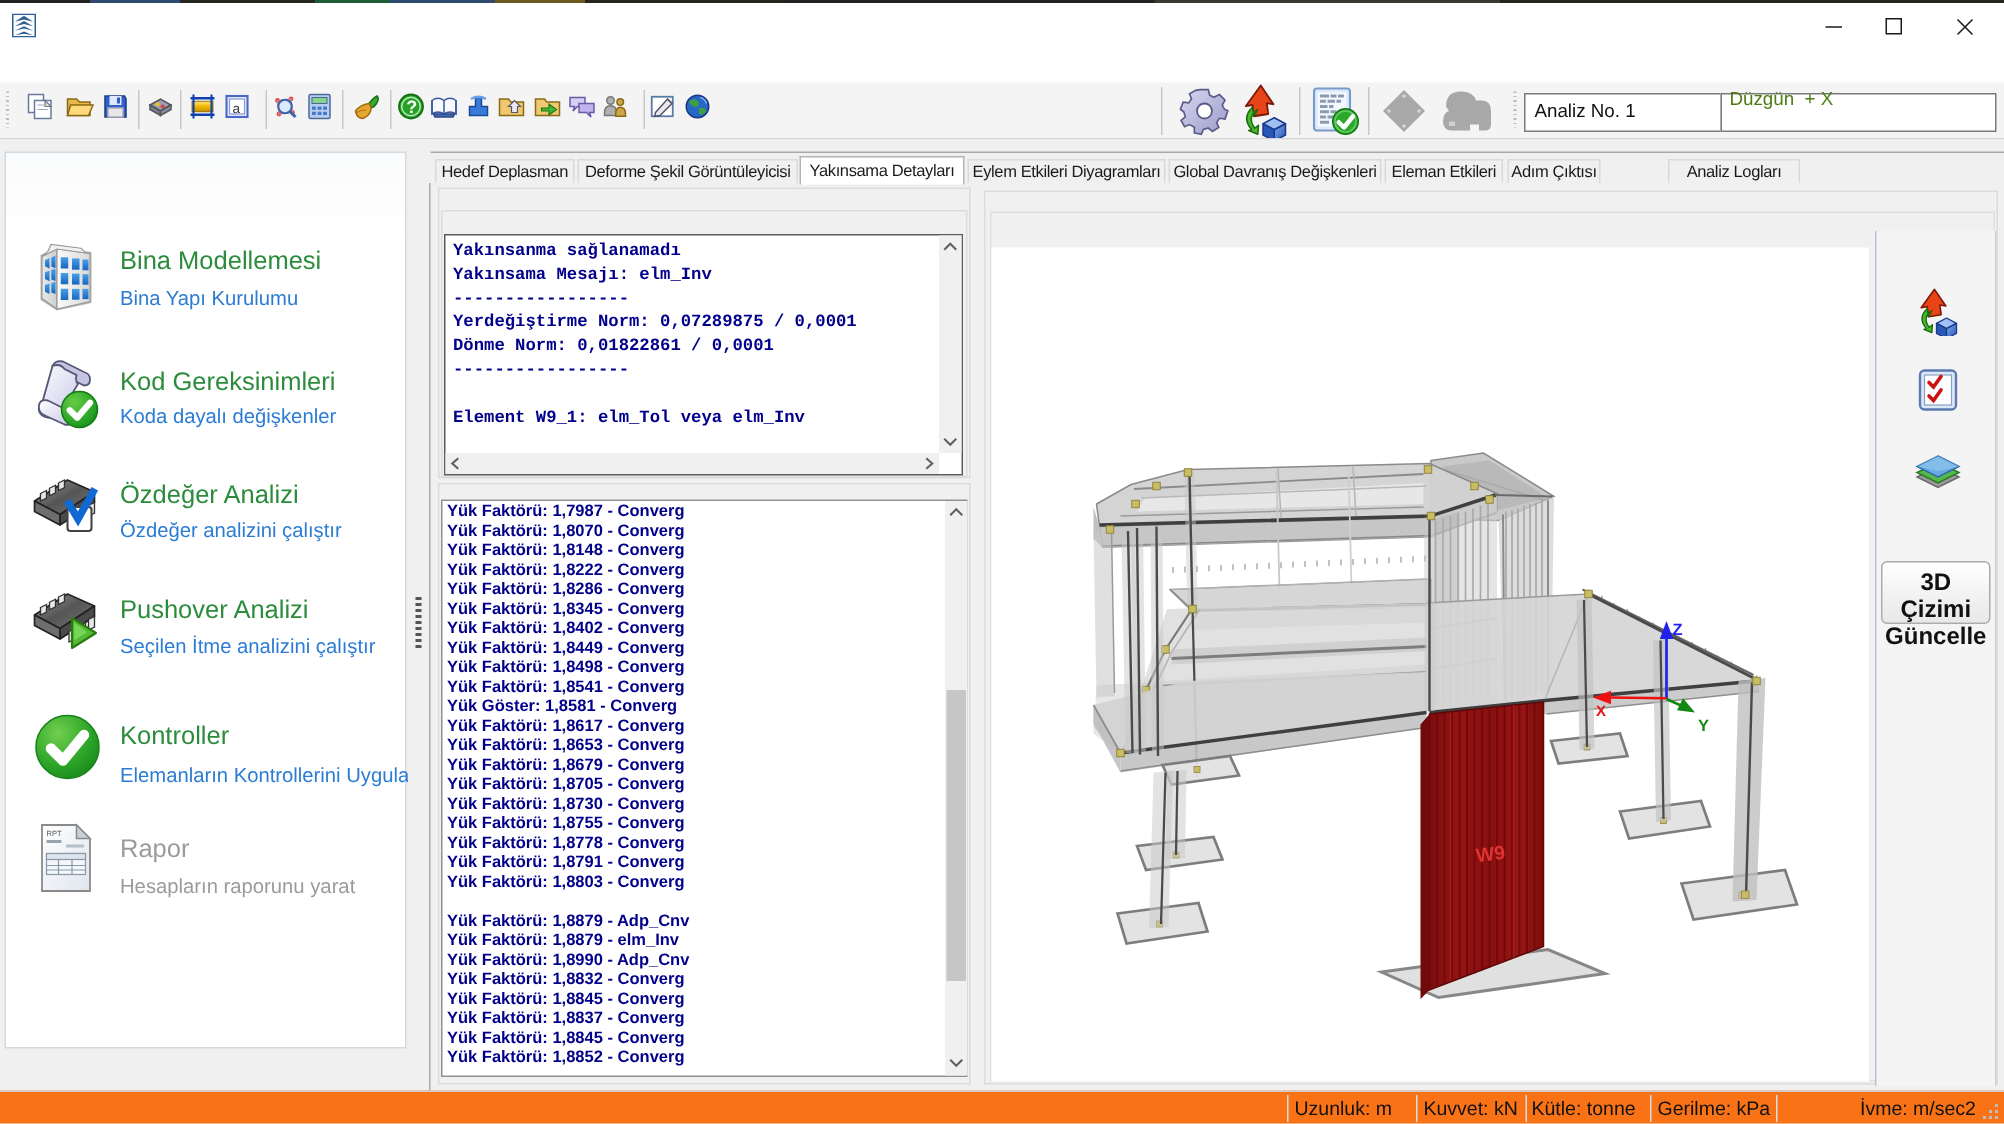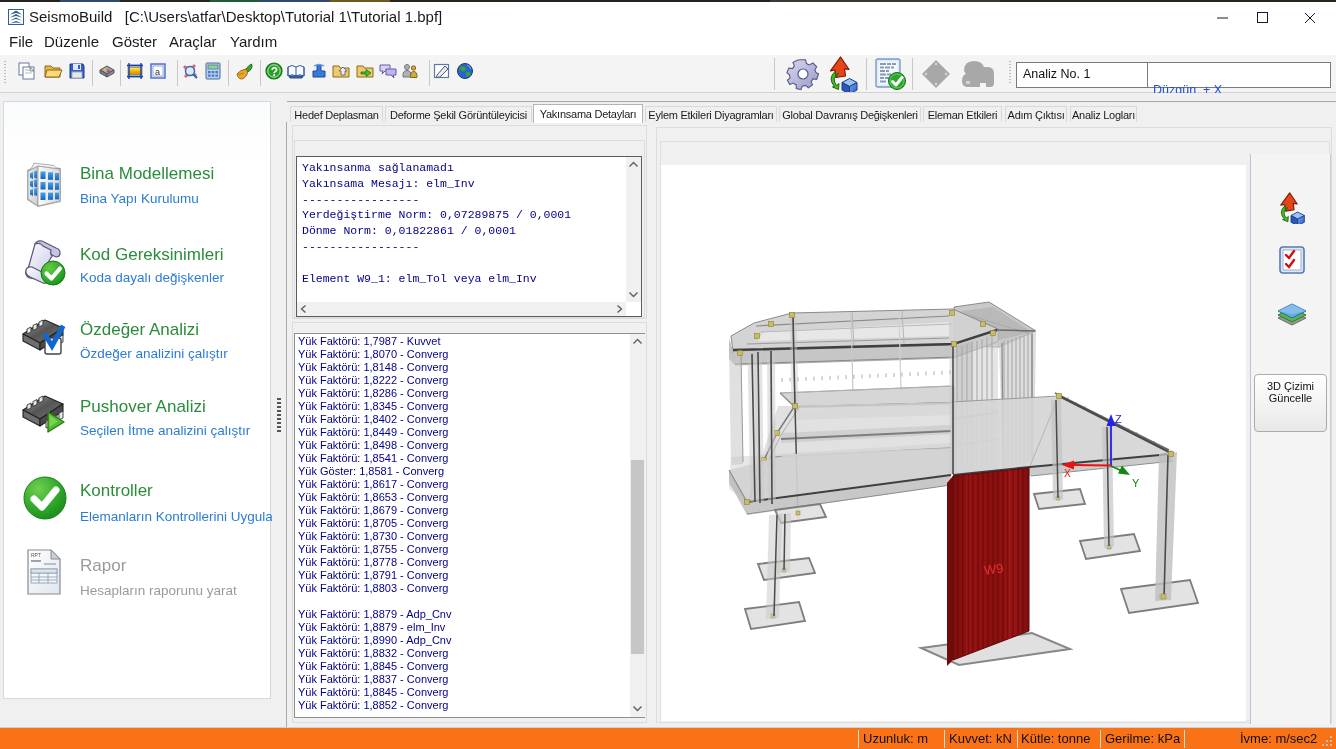--- a/index.html
+++ b/index.html
@@ -28,75 +28,67 @@
 .lp-item-title { position:absolute; left:76px; font-size:17px; color:#2c8c3c; white-space:nowrap; }
 .lp-item-sub { position:absolute; left:76px; font-size:13.5px; color:#2c7cd4; white-space:nowrap; }
 .lp-icon { position:absolute; left:20px; }
 
 #splitter { left:272px; top:0; width:15px; height:634px; background:#f0f0f0; }
 #splitdots { position:absolute; left:5px; top:305px; width:4px; height:36px; background-image:repeating-linear-gradient(#555 0 2px, transparent 2px 4px); }
 
 #tabstrip { left:287px; top:11px; height:19px; font-size:11.5px; color:#1a1a1a; }
 .tab { position:absolute; top:2px; height:17px; background:#f0f0f0; border:1px solid #d9d9d9; border-bottom:none; text-align:center; font-size:11px; letter-spacing:-0.25px; line-height:16px; white-space:nowrap; overflow:hidden; }
 .tab.active { top:0; height:19px; background:#fff; border:1px solid #b4b4b4; border-bottom:none; z-index:5; line-height:18px; }
-#tabpage { left:286px; top:29px; width:1050px; height:605px; border-left:1px solid #a9a9a9; background:#f0f0f0; }
+#tabpage { left:286px; top:29px; width:1050px; height:605px; border-left:1px solid #a9a9a9; background:#f0f0f0;font-weight:bold; }
 .groupbox { position:absolute; border:1px solid #dcdcdc; background:#f0f0f0; }
 
 #console { position:absolute; left:9px; top:34px; width:346px; height:161px; background:#fff; border:1px solid #5c5c5c; }
 #console pre { position:absolute; left:5px; top:3px; font-family:"Liberation Mono", monospace; font-size:11.5px; line-height:15.8px; color:#00008b; }
 
 #listbox { position:absolute; left:7px; top:211px; width:351px; height:385px; background:#fff; border:1px solid #8f8f8f; font-size:11px; color:#00008b; }
 .lrow { position:absolute; left:3px; height:13px; line-height:13px; white-space:nowrap; }
 .lrow.sel { left:0; padding-left:3px; width:333px; background:#2f80d7; color:#fff; }
 
 .sb-v { position:absolute; width:15px; background:#f0f0f0; }
 .sb-h { position:absolute; height:14px; background:#f0f0f0; }
 .sb-arrow { position:absolute; color:#5a5a5a; font-size:9px; width:15px; text-align:center; line-height:10px; }
 
 #rgroup { position:absolute; left:369px; top:5px; width:676px; height:596px; border:1px solid #dcdcdc; }
 #rpanel2 { position:absolute; left:3px; top:13px; width:670px; height:580px; border:1px solid #dfdfdf; background:#f0f0f0; }
 #canvas3d { position:absolute; left:0px; top:23px; width:585px; height:556px; background:#fff; }
 #sidebar { position:absolute; left:589px; top:12px; width:81px; height:570px; background:#f4f4f4; border-left:1px solid #b9c4d2; border-right:1px solid #c8cdd4; }
-#btn3d { position:absolute; left:3px; top:220px; width:73px; height:58px; background:linear-gradient(180deg,#ffffff,#e8e8e8); border:1px solid #ababab; border-radius:4px; font-size:11px; text-align:center; padding-top:5px; color:#111; }
+#btn3d { position:absolute; left:3px; top:220px; width:73px; height:42px; background:linear-gradient(180deg,#ffffff,#e8e8e8); border:1px solid #ababab; border-radius:4px; font-size:16px; text-align:center; padding-top:5px; color:#111; }
 
 #statusbar { left:0; top:727px; width:1336px; height:36px; background:#f97316; border-top:1px solid #d0d0d0; font-size:13px; color:#111; }
 .scell { position:absolute; top:3px; white-space:nowrap; overflow:hidden; }
 .sdiv { position:absolute; top:2px; width:1px; height:18px; background:#dcdcdc; }
 </style>
 </head>
 <body>
 <div id="page">
   <div id="topstrip" class="abs"></div>
   <div id="titlebar" class="abs">
     <svg class="abs" style="left:8px; top:7px;" width="16" height="16" viewBox="0 0 16 16">
       <rect x="0.5" y="0.5" width="15" height="15" fill="#fdfdfd" stroke="#2e5f8e"></rect>
       <g fill="#2e5f8e">
         <path d="M2 5.5 L8 1.5 L14 5.5 L8 4 Z"></path>
         <path d="M2 8.5 L8 5 L14 8.5 L8 7 Z"></path>
         <path d="M2 11.5 L8 8.5 L14 11.5 L8 10 Z"></path>
         <path d="M2 14.5 L8 12 L14 14.5 L8 13.5 Z"></path>
       </g>
     </svg>
-    <span id="title-text" class="abs">SeismoBuild&nbsp;&nbsp; [C:\Users\atfar\Desktop\Tutorial 1\Tutorial 1.bpf]</span>
     <div class="winbtn abs" style="left:1200px;"><svg width="45" height="27">
           <line x1="17" y1="14" x2="28" y2="14" stroke="#1a1a1a" stroke-width="1"></line>
         </svg></div>
     <div class="winbtn abs" style="left:1240px;"><svg width="45" height="27">
           <rect x="17.5" y="8.5" width="10" height="10" fill="none" stroke="#1a1a1a" stroke-width="1"></rect>
         </svg></div>
     <div class="winbtn abs" style="left:1288px;"><svg width="45" height="27">
           <path d="M17 9 L27 19 M27 9 L17 19" stroke="#1a1a1a" stroke-width="1"></path>
         </svg></div>
-  </div>
-  <div id="menubar" class="abs">
-    <span style="left:9px;">File</span>
-    <span style="left:44px;">Düzenle</span>
-    <span style="left:112px;">Göster</span>
-    <span style="left:169px;">Araçlar</span>
-    <span style="left:230px;">Yardım</span>
   </div>
   <div id="toolbar" class="abs">
       <div class="grip" style="left:4px;"></div>
 <div class="ticon" style="left:17px;"><svg width="20" height="20" viewBox="0 0 20 20">
           <rect x="2" y="2" width="10" height="12" fill="#fff" stroke="#6a7a9a"></rect>
           <rect x="6" y="6" width="11" height="12" fill="#fff" stroke="#6a7a9a"></rect>
           <path d="M13 6 L17 10 L13 10 Z" fill="#ffe9a0" stroke="#6a7a9a" stroke-width="0.8"></path>
           <line x1="8" y1="9" x2="14" y2="9" stroke="#9ab" stroke-width="0.8"></line>
           <line x1="8" y1="12" x2="15" y2="12" stroke="#9ab" stroke-width="0.8"></line>
         </svg></div>
@@ -276,21 +268,21 @@
           </g>
         </svg></div>
 <div class="abs" style="left:958px; top:2px;"><svg width="38" height="34" viewBox="0 0 38 34">
           <path d="M6 14 Q6 4 16 4 Q24 4 26 10 L30 10 Q36 10 36 17 L36 26 Q36 30 32 30 L28 30 L28 26 L22 26 L22 30 L10 30 Q4 30 4 24 Q4 18 8 17 Z" fill="#a8a8a8"></path>
           <rect x="8" y="24" width="4" height="3" fill="#d0d0d0"></rect>
         </svg></div>
 <div class="grip" style="left:1009px;"></div>
 <div class="abs" style="left:1016px; top:7px; width:132px; height:26px; background:#fff; border:1px solid #7a7a7a;"></div>
 <div class="abs" style="left:1147px; top:7px; width:184px; height:26px; background:#fff; border:1px solid #7a7a7a;"></div>
 <span class="abs" style="left:1023px; top:12px; font-size:12.5px; color:#111;">Analiz No. 1</span>
-<span class="abs" style="left:1153px; top:28px; font-size:12.5px; color:#1d4ed8;">Düzgün&nbsp; + X</span>
+<span class="abs" style="left:1153px; top:4px; font-size:12.5px; color:#4d7c0f;">Düzgün&nbsp; + X</span>
     </div>
   <div id="content" class="abs">
     <div id="leftpanel" class="abs">
 
 <div class="lp-icon" style="left:20px; top:57px;"><svg width="40" height="50" viewBox="0 0 40 50">
 <defs>
 <linearGradient id="bldL" x1="0" y1="0" x2="1" y2="0">
                 <stop offset="0" stop-color="#e8e8e8"></stop>
                 <stop offset="1" stop-color="#cfcfcf"></stop>
               </linearGradient>
@@ -443,21 +435,21 @@
       </div>
     <div class="abs" style="left:287px; top:8px; width:1049px; height:1px; background:#a8a8a8;"></div>
     <div id="tabstrip" class="abs">
         <div class="tab" style="left:3px; width:93px;">Hedef Deplasman</div>
 <div class="tab" style="left:98px; width:147px;">Deforme Şekil Görüntüleyicisi</div>
 <div class="tab active" style="left:246px; width:110px;">Yakınsama Detayları</div>
 <div class="tab" style="left:358px; width:132px;">Eylem Etkileri Diyagramları</div>
 <div class="tab" style="left:492px; width:142px;">Global Davranış Değişkenleri</div>
 <div class="tab" style="left:636px; width:79px;">Eleman Etkileri</div>
 <div class="tab" style="left:718px; width:62px;">Adım Çıktısı</div>
-<div class="tab" style="left:783px; width:67px;">Analiz Logları</div>
+<div class="tab" style="left:825px; width:88px;">Analiz Logları</div>
 </div>
     <div id="tabpage" class="abs">
       <div class="groupbox" style="left:5px; top:3px; width:355px; height:194px;"></div>
       <div class="groupbox" style="left:7px; top:18px; width:351px; height:178px; background:#f0f0f0;"></div>
       <div id="console">
         <pre>Yakınsanma sağlanamadı
 Yakınsama Mesajı: elm_Inv
 -----------------
 Yerdeğiştirme Norm: 0,07289875 / 0,0001
 Dönme Norm: 0,01822861 / 0,0001
@@ -476,21 +468,21 @@
 <div class="sb-arrow" style="left:2px; top:2px; width:10px;"><svg width="10" height="10">
                 <polyline points="6.5,1.5 2.5,5 6.5,8.5" fill="none" stroke="#606060" stroke-width="1.4"></polyline>
               </svg></div>
 <div class="sb-arrow" style="left:317px; top:2px; width:10px;"><svg width="10" height="10">
                 <polyline points="3.5,1.5 7.5,5 3.5,8.5" fill="none" stroke="#606060" stroke-width="1.4"></polyline>
               </svg></div>
 </div>
       </div>
       <div class="groupbox" style="left:5px; top:200px; width:355px; height:401px;"></div>
       <div id="listbox">
-          <div class="lrow" style="top:1px;">Yük Faktörü: 1,7987 - Kuvvet</div>
+          <div class="lrow" style="top:1px;">Yük Faktörü: 1,7987 - Converg</div>
 <div class="lrow" style="top:14px;">Yük Faktörü: 1,8070 - Converg</div>
 <div class="lrow" style="top:27px;">Yük Faktörü: 1,8148 - Converg</div>
 <div class="lrow" style="top:40px;">Yük Faktörü: 1,8222 - Converg</div>
 <div class="lrow" style="top:53px;">Yük Faktörü: 1,8286 - Converg</div>
 <div class="lrow" style="top:66px;">Yük Faktörü: 1,8345 - Converg</div>
 <div class="lrow" style="top:79px;">Yük Faktörü: 1,8402 - Converg</div>
 <div class="lrow" style="top:92px;">Yük Faktörü: 1,8449 - Converg</div>
 <div class="lrow" style="top:105px;">Yük Faktörü: 1,8498 - Converg</div>
 <div class="lrow" style="top:118px;">Yük Faktörü: 1,8541 - Converg</div>
 <div class="lrow" style="top:131px;">Yük Göster: 1,8581 - Converg</div>

